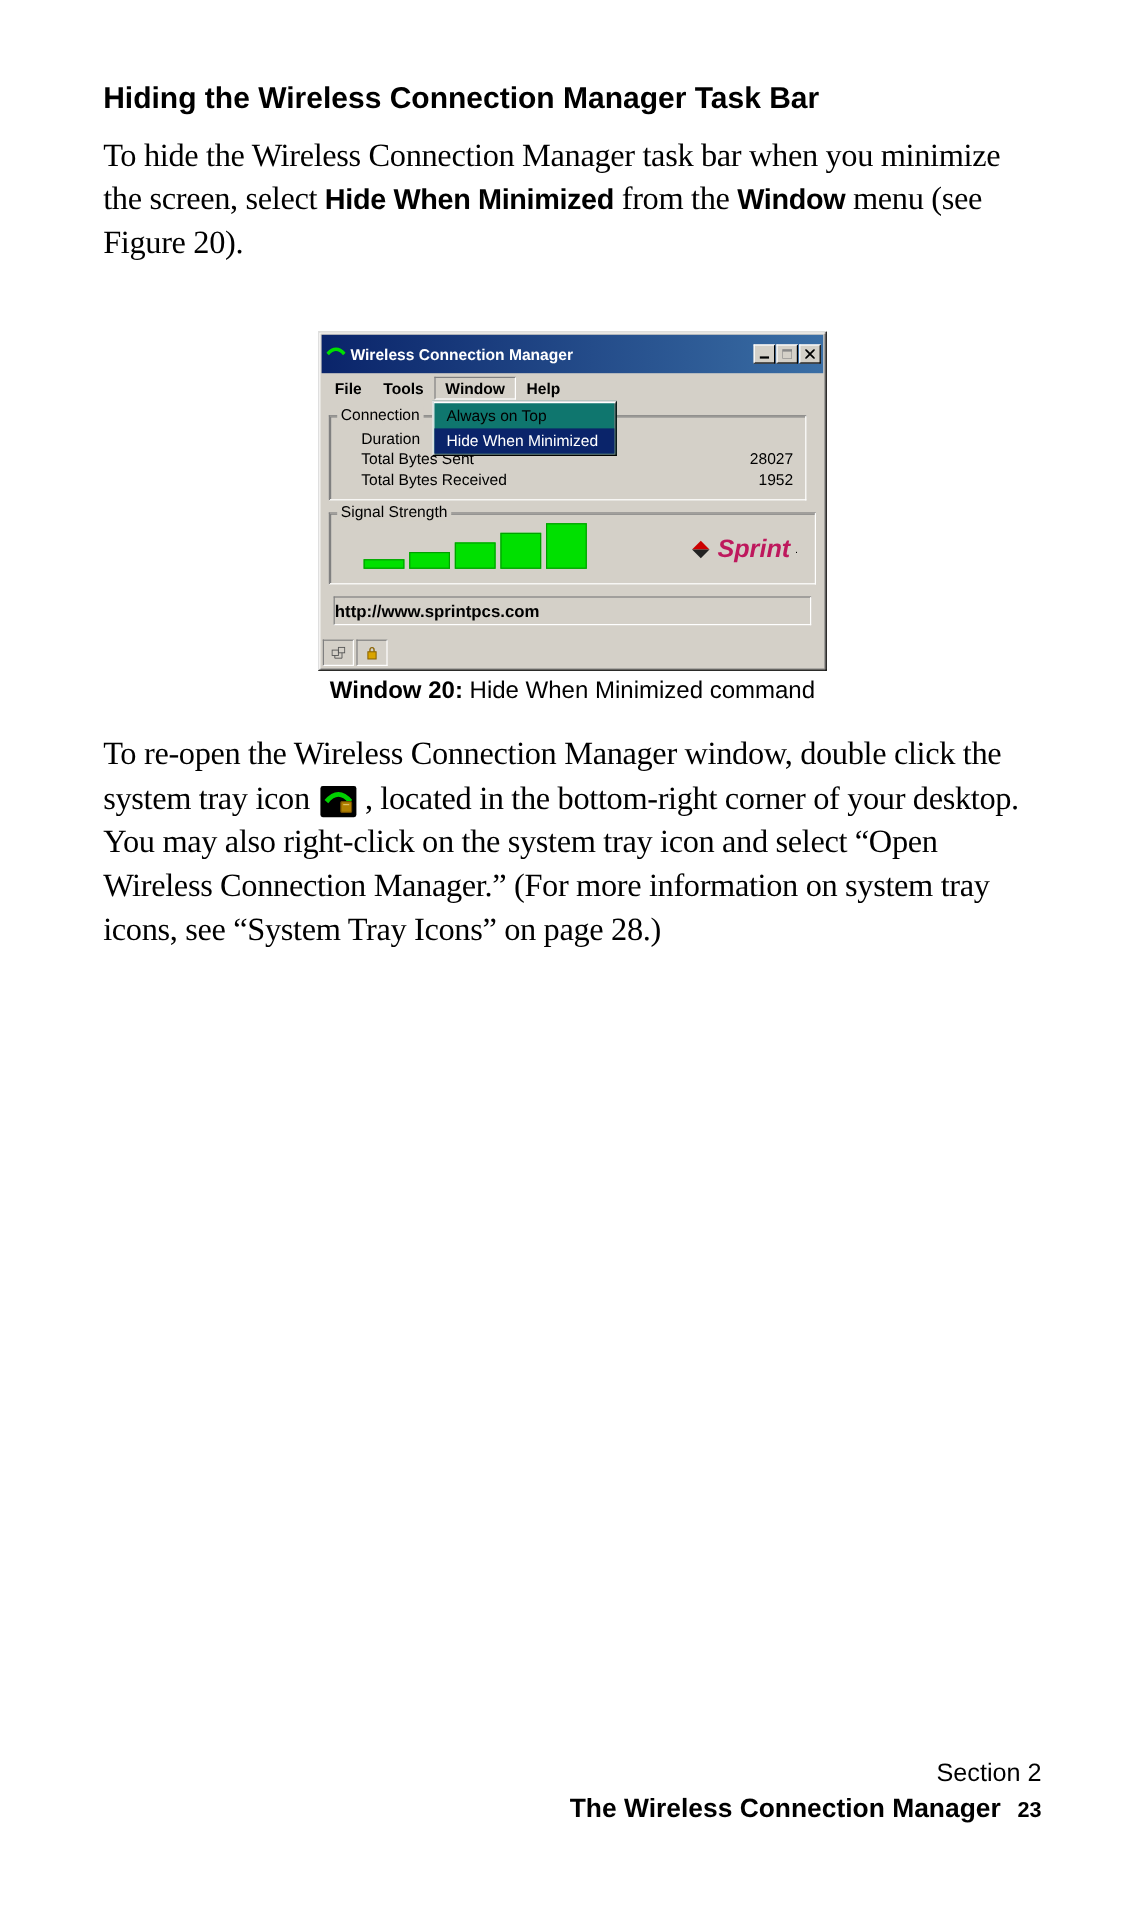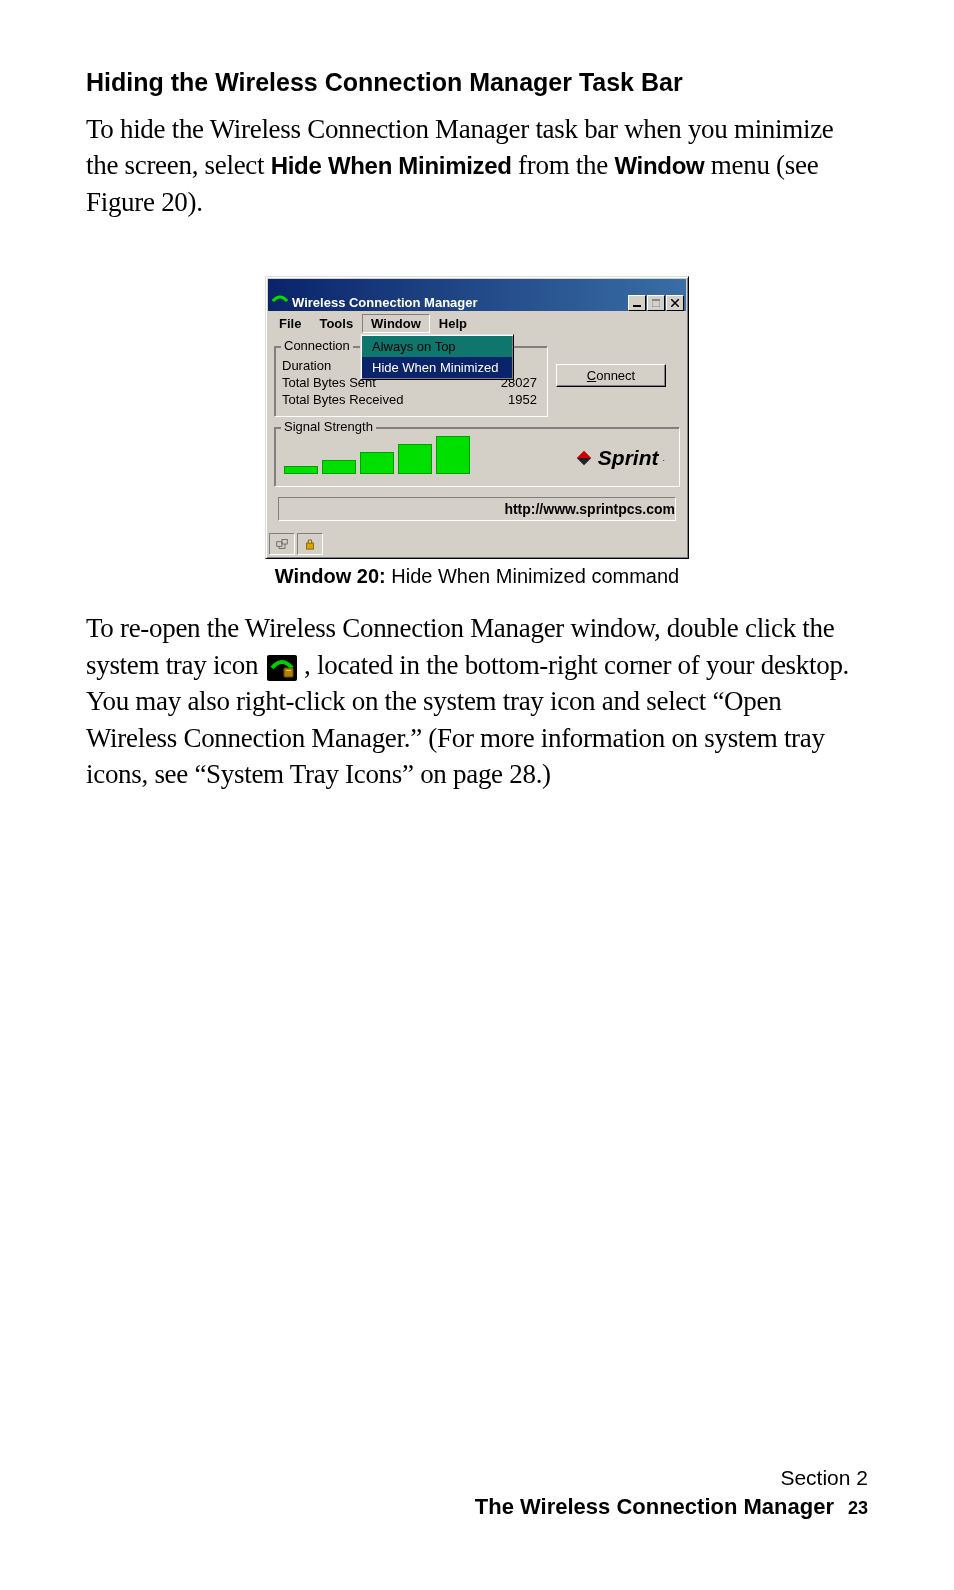--- a/index.html
+++ b/index.html
@@ -49,21 +49,21 @@
     background: #d4d0c8;
     border: 1px solid #000;
     border-top-color: #dfdfdf;
     border-left-color: #dfdfdf;
     box-shadow: inset 1px 1px 0 #fff, inset -1px -1px 0 #808080;
     font-family: Tahoma, Arial, sans-serif;
     font-size: 13px;
   }
   .titlebar {
     display: flex;
-    align-items: flex-start;
+    align-items: center;
     height: 22px;
     background: linear-gradient(to right, #0a246a, #3a6ea5);
     color: #fff;
     margin: 2px;
     padding: 16px 2px;
   }
   .titlebar-icon {
     width: 16px; height: 12px;
     margin: 0 4px 0 2px;
   }
@@ -127,21 +127,21 @@
     color: #fff;
   }
   .client { padding: 4px 8px 6px 8px; }
   .row1 { display: flex; align-items: flex-start; }
   .fieldset {
     border: 1px solid #808080;
     border-right-color: #fff;
     border-bottom-color: #fff;
     box-shadow: 1px 1px 0 #808080 inset;
     position: relative;
-    padding: 10px 10px 8px 7px;
+    padding: 10px 10px 8px 26px;
     margin-top: 8px;
   }
   .fieldset.connect-fs {
     flex: 1;
     margin-right: 8px;
   }
   .legend {
     position: absolute;
     top: -9px;
     left: 6px;
@@ -175,28 +175,28 @@
   .btn .underline { text-decoration: underline; }
   .signal-fs { margin-top: 10px; }
   .sig-row { display: flex; align-items: center; gap: 10px; }
   .bars { display: flex; align-items: flex-end; gap: 4px; height: 40px; padding: 4px 2px; flex:1; }
   .bars .bar { background: #00e000; width: 34px; border: 1px solid #00a000; }
   .sprint-logo { display: flex; align-items: center; gap: 4px; padding-right: 4px; }
   .sprint-diamond {
     width: 20px; height: 20px;
     display:flex; flex-direction:column; align-items:center; justify-content:center;
   }
-  .sprint-text { font-family: Arial, sans-serif; font-weight: bold; font-style: italic; font-size: 21px; color: #000000; }
+  .sprint-text { font-family: Arial, sans-serif; font-weight: bold; font-style: italic; font-size: 21px; color: #be185d; }
   .url-bar {
     margin: 10px 4px 0 4px;
     background: #d4d0c8;
     border: 1px solid #808080;
     border-top-color:#808080; border-left-color:#808080;
     border-right-color:#fff; border-bottom-color:#fff;
-    text-align: right;
+    text-align: left;
     padding: 3px 0;
     font-family: Arial, sans-serif;
     font-weight: bold;
     font-size: 14px;
   }
   .statusbar {
     display: flex;
     margin: 6px 3px 3px 3px;
     gap: 2px;
   }
@@ -293,23 +293,20 @@
             </div>
             <div class="stat-row">
               <span class="label">Total Bytes Sent</span>
               <span class="val">28027</span>
             </div>
             <div class="stat-row">
               <span class="label">Total Bytes Received</span>
               <span class="val">1952</span>
             </div>
           </div>
-          <div class="connect-side">
-            <div class="btn"><span class="underline">C</span><span>onnect</span></div>
-          </div>
         </div>
 
         <div class="fieldset signal-fs">
           <span class="legend">Signal Strength</span>
           <div class="sig-row">
             <div class="bars">
               <div class="bar" style="height:8px"></div>
               <div class="bar" style="height:14px"></div>
               <div class="bar" style="height:22px"></div>
               <div class="bar" style="height:30px"></div>

